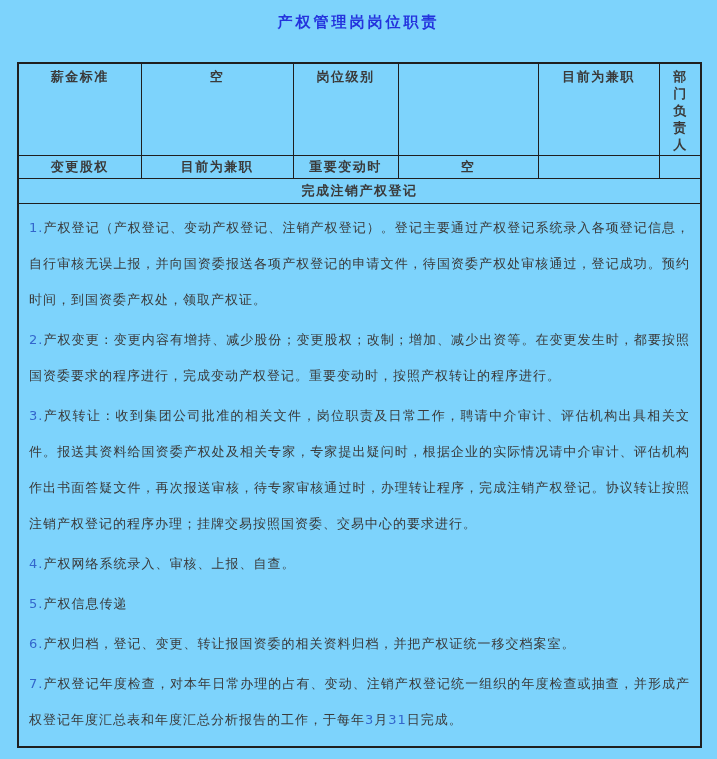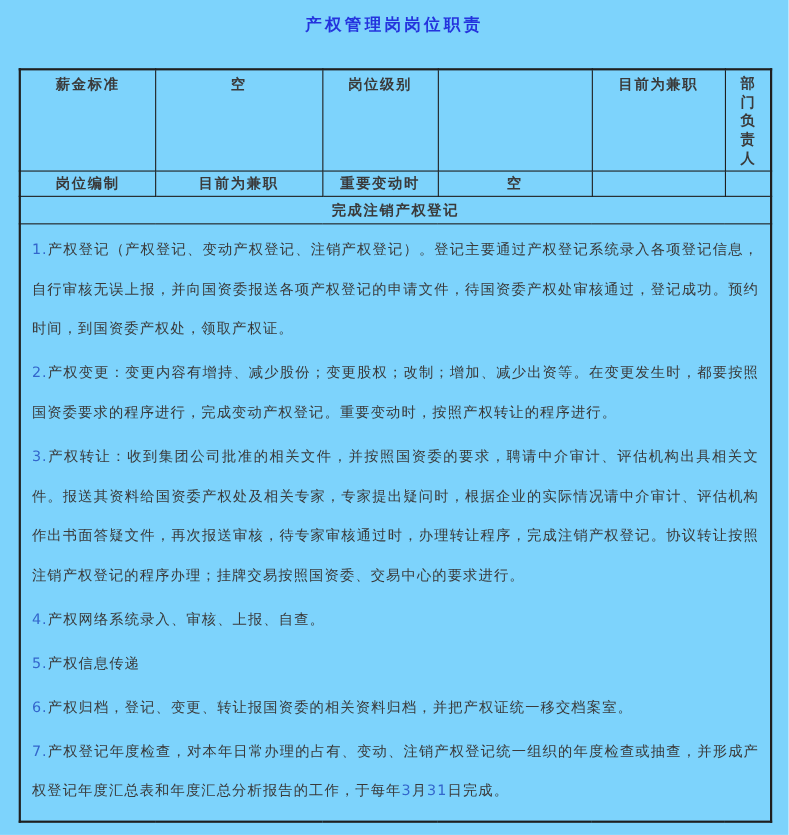--- a/index.html
+++ b/index.html
@@ -116,38 +116,38 @@
       <td>空</td>
       <td>岗位级别</td>
       <td></td>
       <td>目前为兼职</td>
       <td class="vertical-cell">
         <span class="vtext">部门负责人</span>
       </td>
     </tr>
 
     <tr class="r3">
-      <td>岗位编制</td>
+      <td>变更股权</td>
       <td>目前为兼职</td>
       <td>重要变动时</td>
       <td>空</td>
       <td></td>
       <td></td>
     </tr>
 
     <tr class="r4">
       <td colspan="6">完成注销产权登记</td>
     </tr>
 
     <tr class="r5">
       <td colspan="6">
         <div id="duties">
               <p class="duty"><span class="num">1.</span><span>产权登记（产权登记、变动产权登记、注销产权登记）。登记主要通过产权登记系统录入各项登记信息，自行审核无误上报，并向国资委报送各项产权登记的申请文件，待国资委产权处审核通过，登记成功。预约时间，到国资委产权处，领取产权证。</span></p>
               <p class="duty"><span class="num">2.</span><span>产权变更：变更内容有增持、减少股份；变更股权；改制；增加、减少出资等。在变更发生时，都要按照国资委要求的程序进行，完成变动产权登记。重要变动时，按照产权转让的程序进行。</span></p>
-              <p class="duty"><span class="num">3.</span><span>产权转让：收到集团公司批准的相关文件，并按照国资委的要求，聘请中介审计、评估机构出具相关文件。报送其资料给国资委产权处及相关专家，专家提出疑问时，根据企业的实际情况请中介审计、评估机构作出书面答疑文件，再次报送审核，待专家审核通过时，办理转让程序，完成注销产权登记。协议转让按照注销产权登记的程序办理；挂牌交易按照国资委、交易中心的要求进行。</span></p>
+              <p class="duty"><span class="num">3.</span><span>产权转让：收到集团公司批准的相关文件，岗位职责及日常工作，聘请中介审计、评估机构出具相关文件。报送其资料给国资委产权处及相关专家，专家提出疑问时，根据企业的实际情况请中介审计、评估机构作出书面答疑文件，再次报送审核，待专家审核通过时，办理转让程序，完成注销产权登记。协议转让按照注销产权登记的程序办理；挂牌交易按照国资委、交易中心的要求进行。</span></p>
               <p class="duty"><span class="num">4.</span><span>产权网络系统录入、审核、上报、自查。</span></p>
               <p class="duty"><span class="num">5.</span><span>产权信息传递</span></p>
               <p class="duty"><span class="num">6.</span><span>产权归档，登记、变更、转让报国资委的相关资料归档，并把产权证统一移交档案室。</span></p>
               <p class="duty"><span class="num">7.</span><span>产权登记年度检查，对本年日常办理的占有、变动、注销产权登记统一组织的年度检查或抽查，并形成产权登记年度汇总表和年度汇总分析报告的工作，于每年</span><span class="num">3</span><span>月</span><span class="num">31</span><span>日完成。</span></p>
             </div>
       </td>
     </tr>
   </tbody>
     </table>
 

